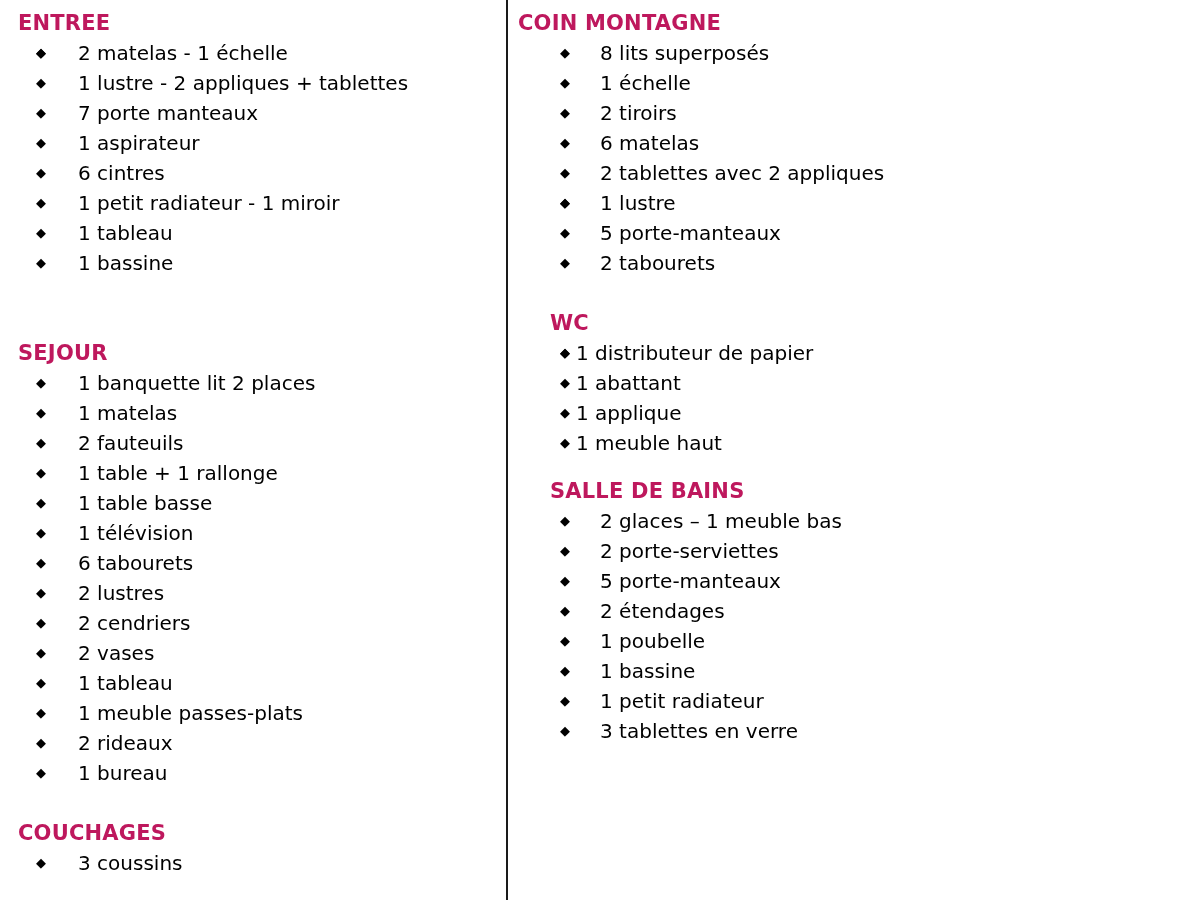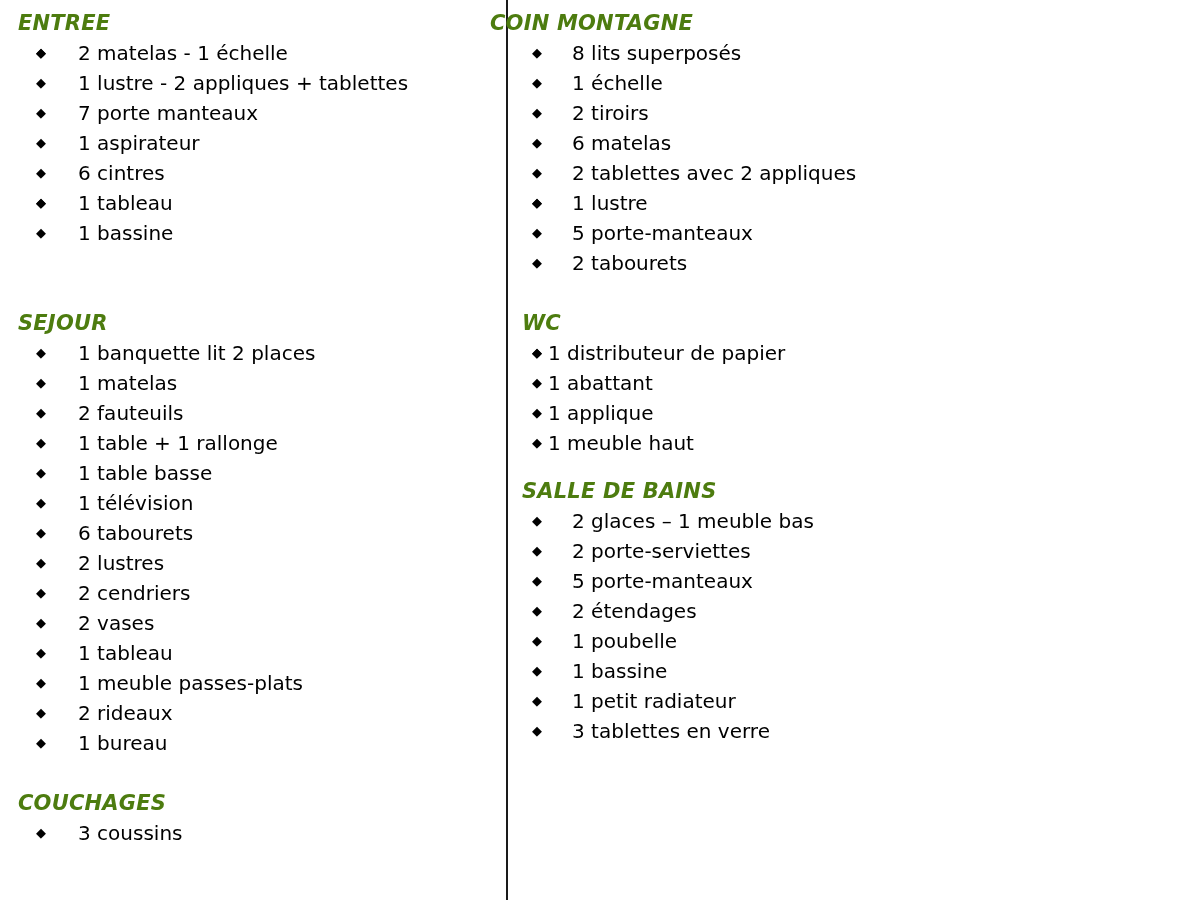--- a/index.html
+++ b/index.html
@@ -31,32 +31,31 @@
     height: 900px;
     background: #1a1a1a;
   }
 
   .col {
     position: absolute;
     top: 0;
     box-sizing: border-box;
   }
   .col-left  { left: 0;     width: 506px; padding: 8px 10px 0 16px; }
-  .col-right { left: 480px; width: 692px; padding: 8px 1px 0 6px; }
+  .col-right { left: 508px; width: 692px; padding: 8px 1px 0 6px; }
 
   .section { }
 
   .section-heading {
-    color: #4d7c0f;
+    color: #be185d;
     font-weight: bold;
     font-size: 21px;
     line-height: 30px;
     letter-spacing: 0.2px;
     white-space: nowrap;
-    font-style: italic;
   }
 
   .items {
     list-style: none;
     margin: 0;
     padding: 0;
   }
 
   .item {
     position: relative;
@@ -128,20 +127,21 @@
         <li class="item">
           <span class="bullet">◆</span>
           <span class="text">1 aspirateur</span>
         </li>
         <li class="item">
           <span class="bullet">◆</span>
           <span class="text">6 cintres</span>
         </li>
         <li class="item">
           <span class="bullet">◆</span>
+          <span class="text">1 petit radiateur  -  1 miroir</span>
         </li>
         <li class="item">
           <span class="bullet">◆</span>
           <span class="text">1 tableau</span>
         </li>
         <li class="item">
           <span class="bullet">◆</span>
           <span class="text">1 bassine</span>
         </li>
       </ul>

